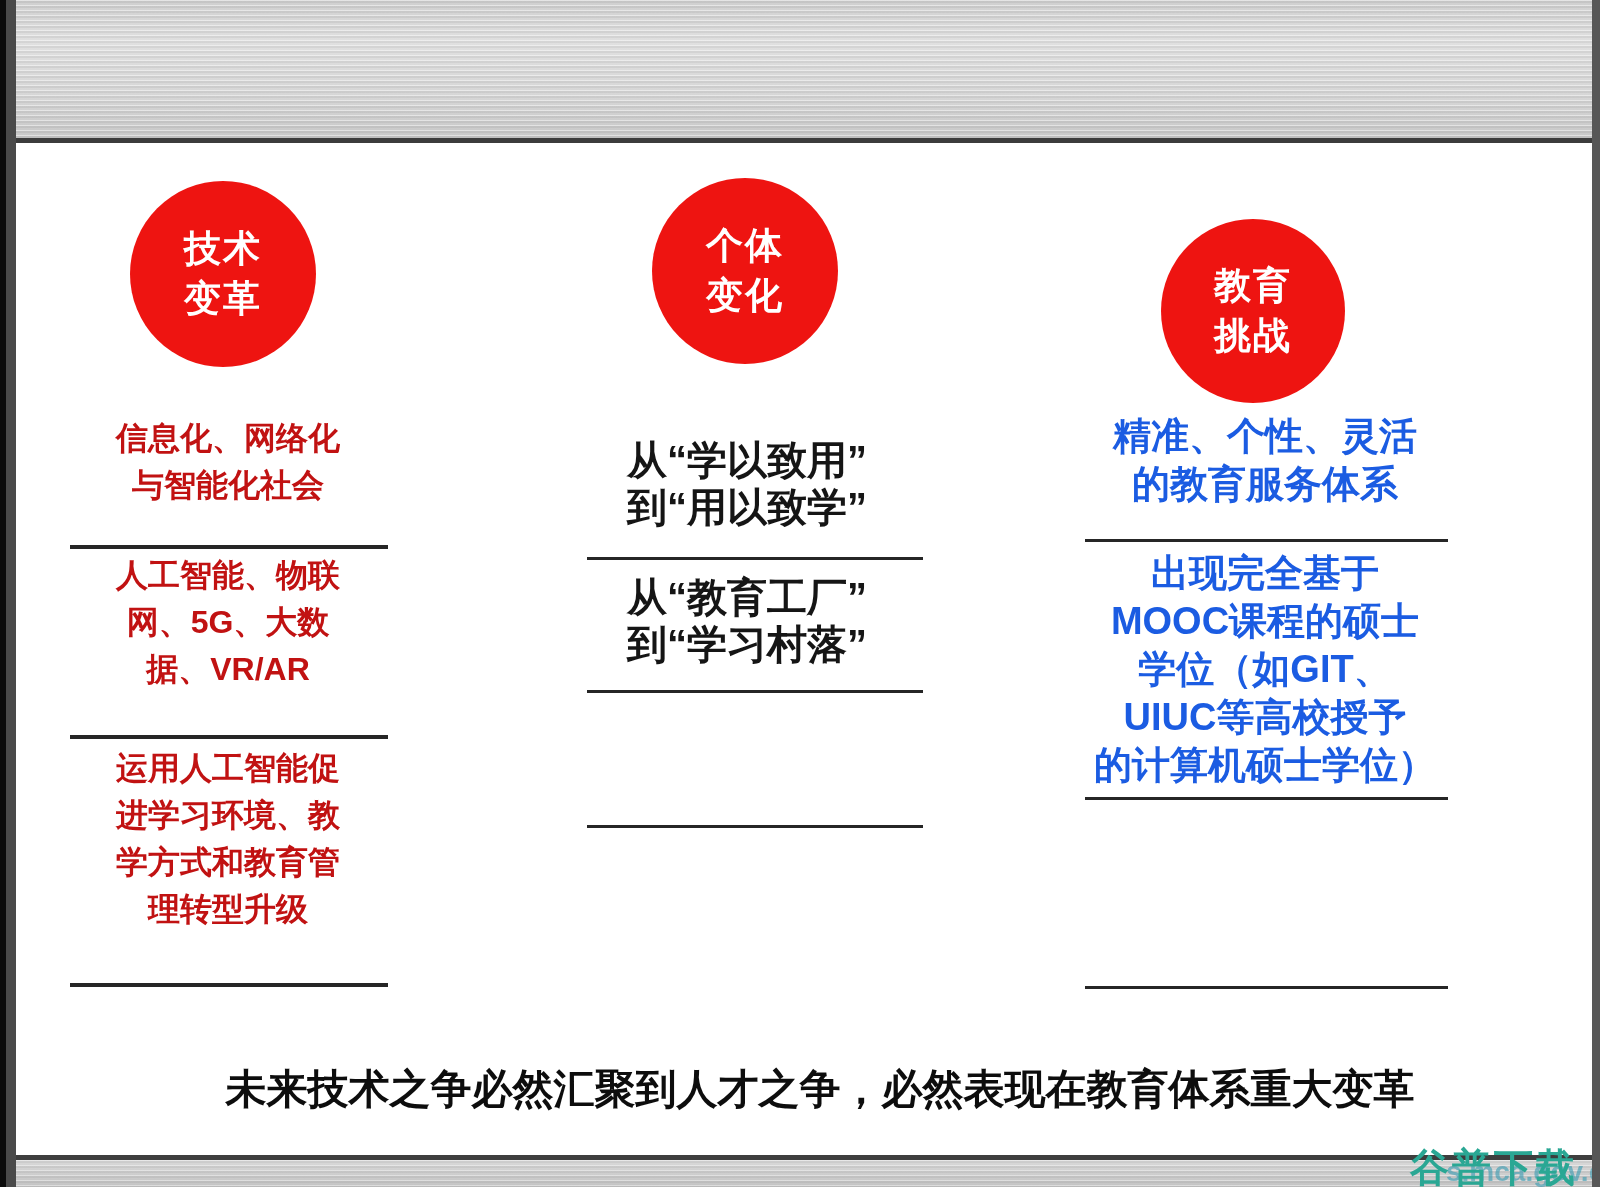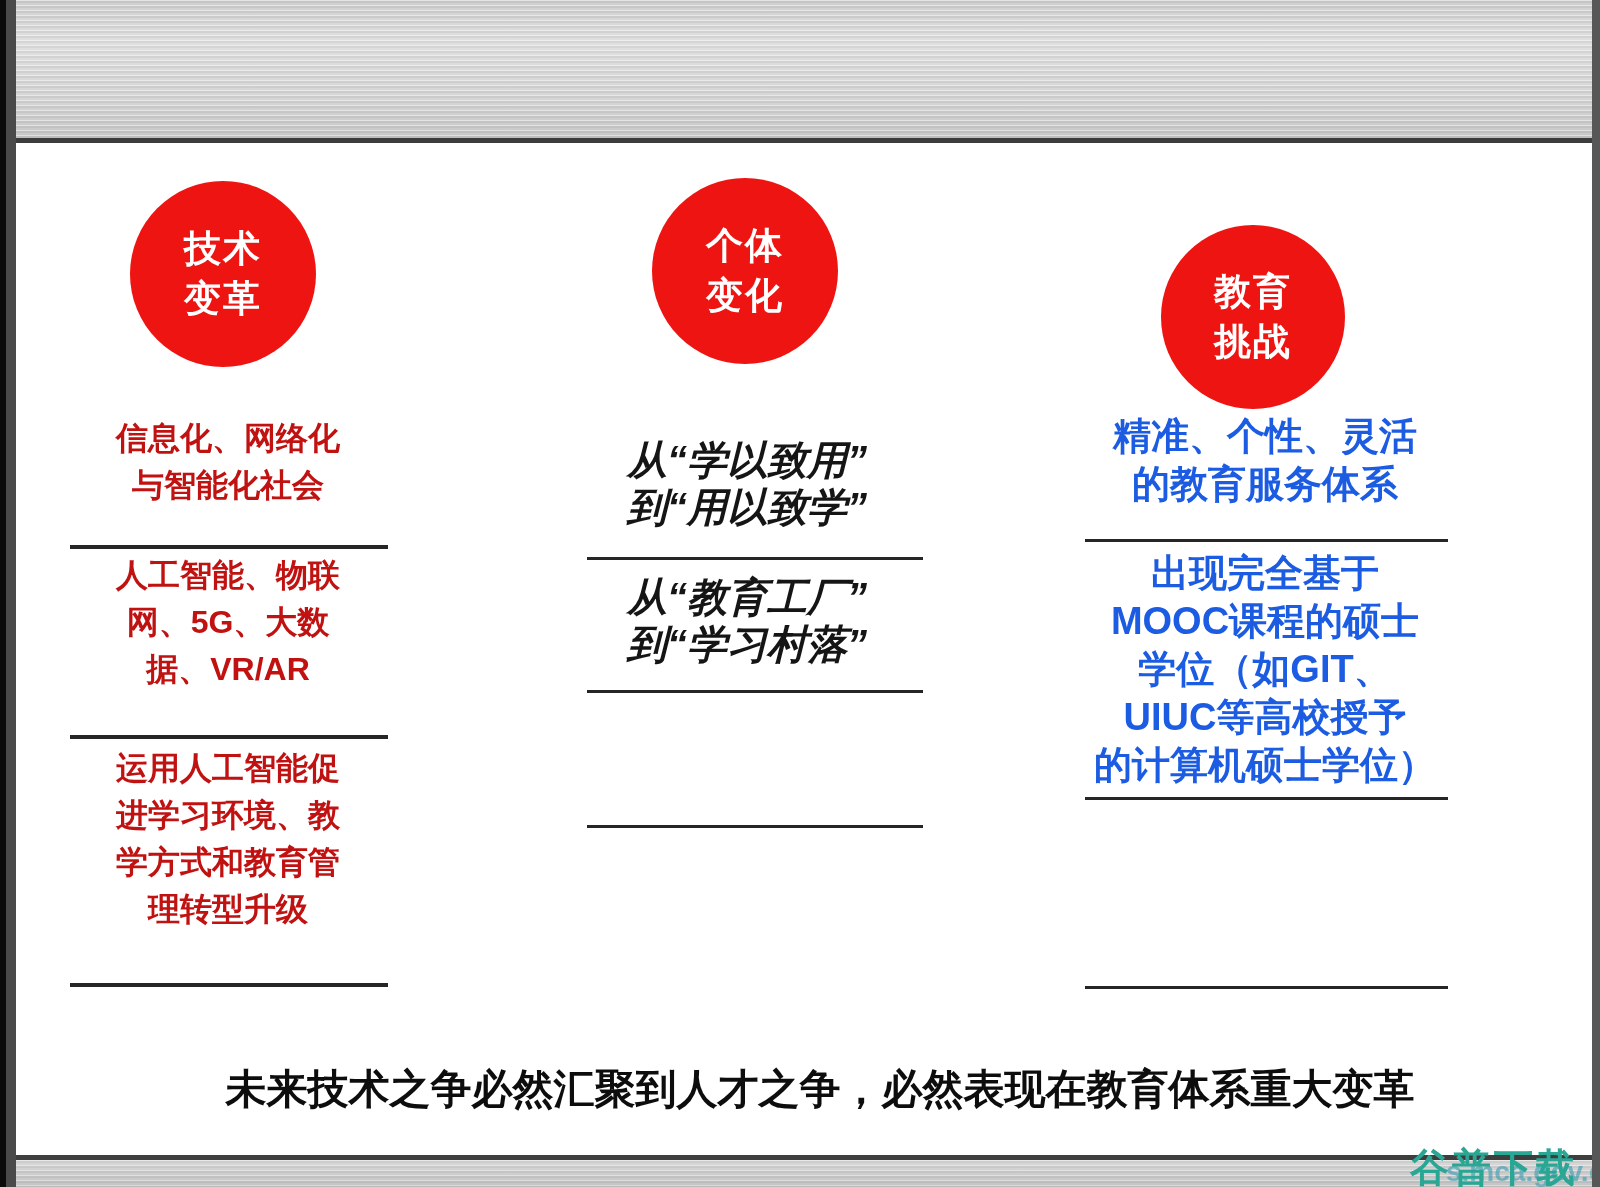--- a/index.html
+++ b/index.html
@@ -34,25 +34,25 @@
   }
   
   .circle{
     position:absolute;border-radius:50%;background:#ee1411;z-index:1;
     display:flex;align-items:center;justify-content:center;text-align:center;
     color:#ffffff;font-size:37px;font-weight:bold;line-height:50px;
     white-space:pre-line;letter-spacing:2px;
   }
   .c1{left:130px;top:181px;width:186px;height:186px;}
   .c2{left:652px;top:178px;width:186px;height:186px;}
-  .c3{left:1161px;top:225px;width:184px;height:184px;}
+  .c3{left:1161px;top:219px;width:184px;height:184px;}
   
   .item{position:absolute;font-weight:bold;text-align:center;white-space:pre-line;z-index:1;}
   .col1{color:#c11212;left:58px;width:340px;font-size:32px;line-height:47px;}
-  .col2{color:#151515;left:564px;width:366px;font-size:40px;line-height:47px;font-style:italic;}
+  .col2{color:#151515;left:564px;width:366px;font-size:40px;line-height:47px;}
   .col3{color:#1b5ce2;left:1072px;width:386px;font-size:38px;line-height:48px;}
   .col1.i1{top:415px}.col1.i2{top:552px}.col1.i3{top:745px}
   .col2.i1{top:437px}.col2.i2{top:574px}.col2.i3{top:708px}
   .col3.i1{top:412px}.col3.i2{top:549px}.col3.i3{top:806px}
   
   .sep{position:absolute;height:4px;background:#262626;z-index:1;}
   .sepc1{left:70px;width:318px;}
   .sepc2{left:587px;width:336px;height:3px;}
   .sepc3{left:1085px;width:363px;height:3px;}
   .sepc1.s1{top:545px}.sepc1.s2{top:735px}.sepc1.s3{top:983px}

